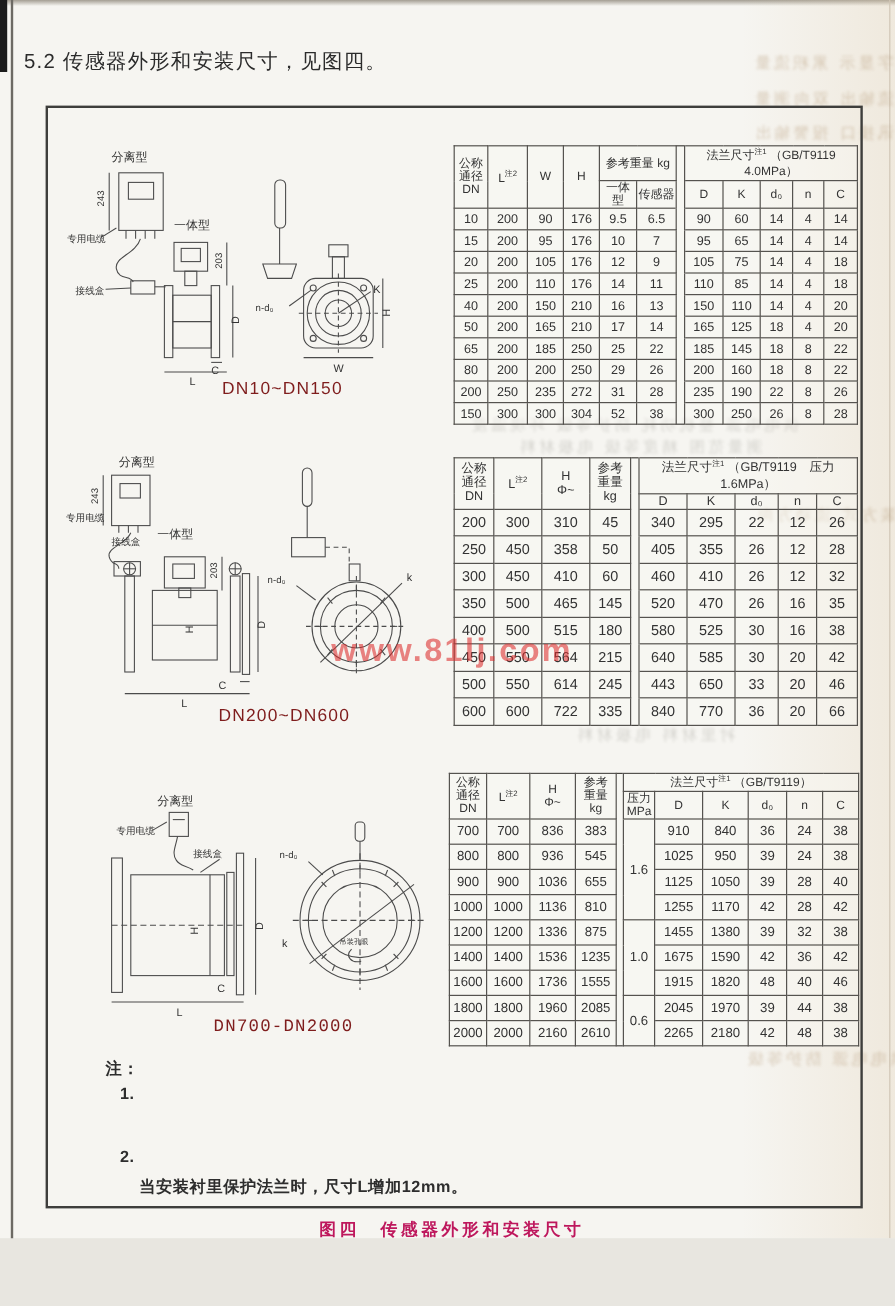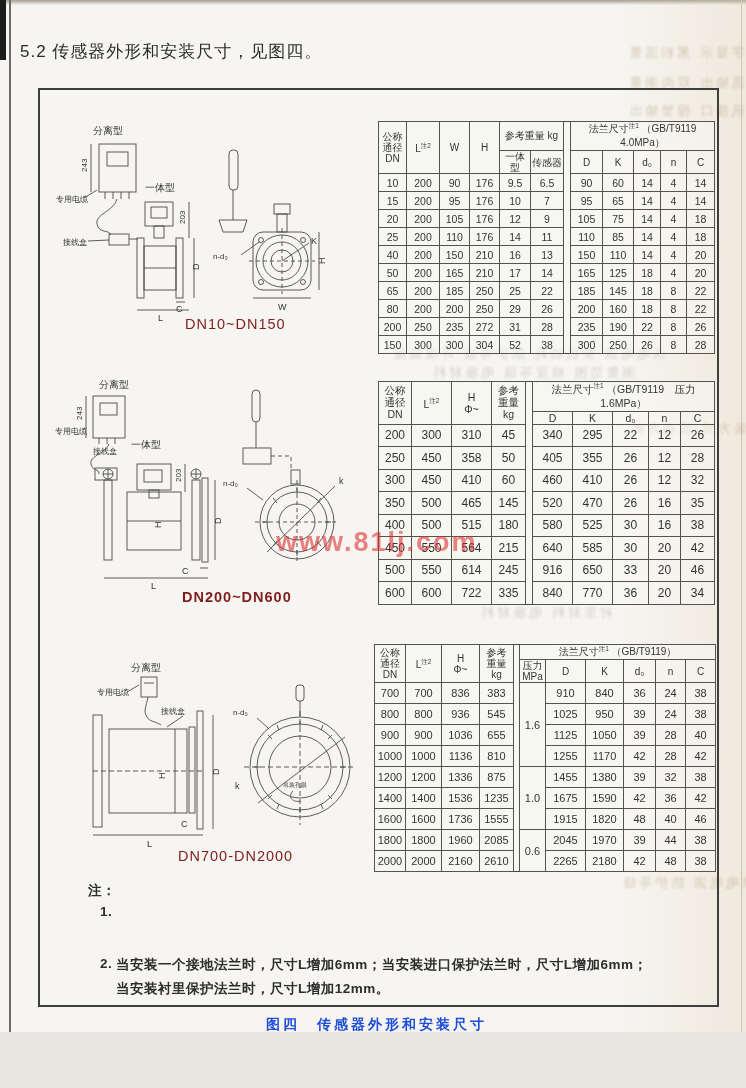--- a/index.html
+++ b/index.html
@@ -10,21 +10,21 @@
   .edge-top{position:absolute;left:0;top:0;width:100%;height:5px;background:linear-gradient(#a49e93,rgba(246,245,241,0));}
   .edge-left-bar{position:absolute;left:0;top:0;width:6px;height:60px;background:#1c1c1c;}
   .edge-left-line{position:absolute;left:9px;top:0;width:2px;height:1072px;background:#6d6a64;}
   .edge-right-line{position:absolute;left:741px;top:0;width:1px;height:100%;background:#cac4b8;}
   .edge-bl-mark{position:absolute;left:0;top:1080px;width:10px;height:6px;background:#3a3a3a;}
   .right-tint{position:absolute;left:618px;top:0;width:128px;height:100%;
               background:linear-gradient(to right,rgba(228,212,186,0),rgba(224,205,175,.30));}
   .heading{position:absolute;left:20px;top:40px;font-size:17px;letter-spacing:1px;color:#2b2b2b;}
   .figure-box{position:absolute;left:38px;top:88px;width:677px;height:915px;border:2px solid #3e3e3c;}
   .caption-bottom{position:absolute;left:38px;top:1016px;width:677px;text-align:center;
-                  font-size:14px;font-weight:bold;letter-spacing:3px;color:#1d4ed8;}
+                  font-size:14px;font-weight:bold;letter-spacing:3px;color:#be185d;}
   .watermark{position:absolute;left:276px;top:527px;font-size:27px;font-weight:bold;
              color:rgba(220,45,45,.58);letter-spacing:2px;z-index:6;}
   .dn-caption{position:absolute;font-size:14.5px;letter-spacing:1px;color:#7f1d1d;font-weight:500;}
   
   .bleed{position:absolute;color:#a8875f;opacity:.38;filter:blur(1.3px);transform:scaleX(-1);
          font-size:13px;letter-spacing:3px;white-space:nowrap;}
   .bleed.gray{color:#8f8d85;opacity:.32;}
   
   svg.diag{position:absolute;overflow:visible;}
   svg.diag rect,svg.diag line,svg.diag path,svg.diag circle,svg.diag polygon,svg.diag polyline
@@ -188,21 +188,21 @@
     <rect x="197" y="18" width="8" height="32" rx="4"></rect>
     <line x1="201" y1="50" x2="201" y2="76"></line>
     <rect x="188" y="76" width="28" height="16"></rect>
     <polyline points="216,84 236,84 236,98" stroke-dasharray="4 3"></polyline>
     <rect x="236" y="98" width="9" height="14"></rect>
     <text x="168" y="114" class="fs8">n-d₀</text>
     <line x1="192" y1="116" x2="208" y2="128"></line>
     <line x1="212" y1="180" x2="280" y2="114"></line>
     <text x="284" y="112" class="fs9">k</text>
   </svg>
-  <div class="dn-caption" style="left:182px;top:589px;font-weight:bold;">DN200~DN600</div>
+  <div class="dn-caption" style="left:182px;top:589px;">DN200~DN600</div>
 
   <svg class="diag" style="left:55px;top:645px;" width="335" height="235" viewBox="0 0 335 235">
     <text x="76" y="26" class="fs10">分离型</text>
     <rect x="86" y="32" width="16" height="20"></rect>
     <line x1="89" y1="38" x2="99" y2="38"></line>
     <text x="42" y="50" class="fs8">专用电缆</text>
     <line x1="72" y1="47" x2="84" y2="40"></line>
     <path d="M93,52 C91,62 88,66 92,72 C95,77 100,76 106,80"></path>
     <text x="106" y="69" class="fs8">接线盒</text>
     <line x1="128" y1="71" x2="112" y2="82"></line>
@@ -239,21 +239,21 @@
       <line x1="266" y1="85" x2="268" y2="80"></line>
     <rect x="241" y="40" width="8" height="16" rx="3"></rect>
     <line x1="245" y1="56" x2="245" y2="72"></line>
     <text x="178" y="70" class="fs8">n-d₀</text>
     <line x1="202" y1="73" x2="214" y2="84"></line>
     <text x="180" y="144" class="fs9">k</text>
     <line x1="203" y1="158" x2="290" y2="92"></line>
     <text x="228" y="142" class="fs6">吊装孔眼</text>
     <path d="M238,146 C232,152 238,158 246,156"></path>
   </svg>
-  <div class="dn-caption" style="left:178px;top:848px;">DN700-DN2000</div>
+  <div class="dn-caption" style="left:178px;top:848px;font-family:Liberation Mono, monospace;">DN700-DN2000</div>
 
   <table class="spec" id="t1">
     <colgroup>
       <col style="width:28px">
         <col style="width:33px">
         <col style="width:30px">
         <col style="width:30px">
       <col style="width:31px">
         <col style="width:33px">
         <col style="width:7px">
@@ -557,37 +557,37 @@
           <td>30</td>
           <td>20</td>
           <td>42</td>
         </tr>
         <tr>
           <td>500</td>
           <td>550</td>
           <td>614</td>
           <td>245</td>
           <td class="sp"></td>
-          <td>916</td>
+          <td>443</td>
           <td>650</td>
           <td>33</td>
           <td>20</td>
           <td>46</td>
         </tr>
         <tr>
           <td>600</td>
           <td>600</td>
           <td>722</td>
           <td>335</td>
           <td class="sp"></td>
           <td>840</td>
           <td>770</td>
           <td>36</td>
           <td>20</td>
-          <td>34</td>
+          <td>66</td>
         </tr>
       </tbody>
   </table>
 
   <table class="spec" id="t3">
     <colgroup>
       <col style="width:31px">
         <col style="width:36px">
         <col style="width:38px">
         <col style="width:34px">
@@ -747,19 +747,18 @@
           <td>42</td>
           <td>48</td>
           <td>38</td>
         </tr>
       </tbody>
   </table>
 
   <div class="note-line" style="left:88px;top:882px;">注：</div>
   <div class="note-line" style="left:100px;top:904px;">1.</div>
   <div class="note-line" style="left:100px;top:956px;">2.</div>
-  <div class="note-line" style="left:116px;top:956px;">当安装一个接地法兰时，尺寸L增加6mm；当安装进口保护法兰时，尺寸L增加6mm；</div>
   <div class="note-line" style="left:116px;top:980px;">当安装衬里保护法兰时，尺寸L增加12mm。</div>
 
   <div class="caption-bottom">图四　传感器外形和安装尺寸</div>
   <div class="watermark">www.81lj.com</div>
 
 </div>
 
 </body></html>

